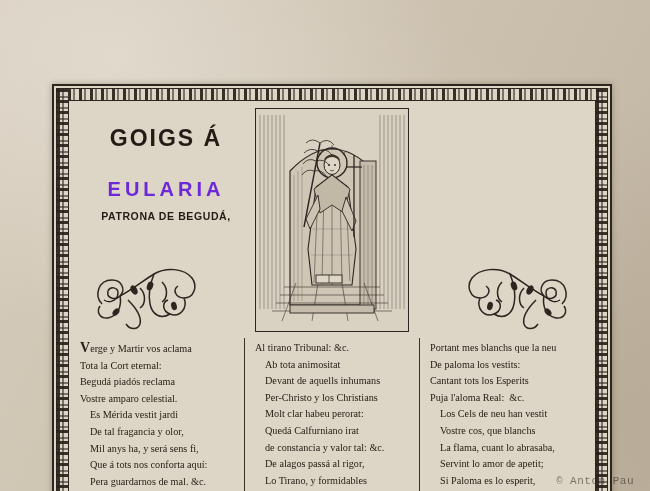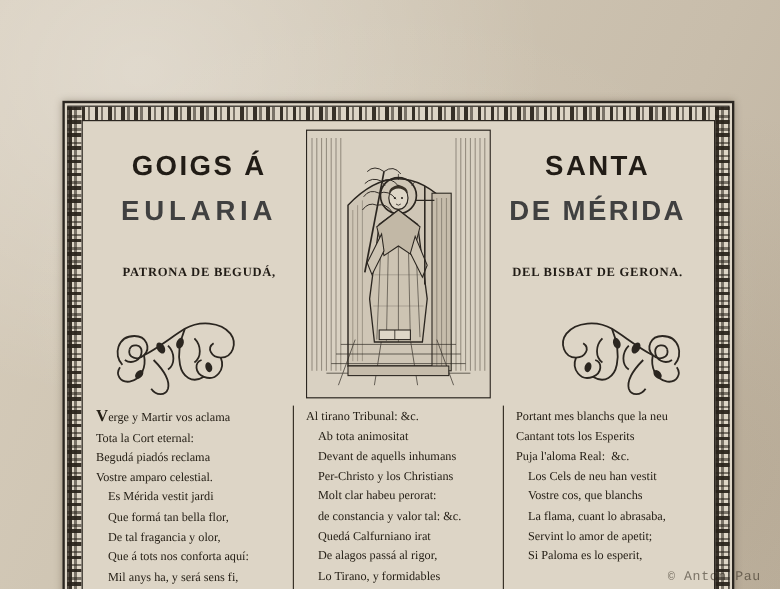--- a/index.html
+++ b/index.html
@@ -103,34 +103,34 @@
     font-family: "Liberation Sans", sans-serif;
     font-weight: bold;
     font-size: 23px;
     letter-spacing: 2px;
     color: #211c16;
     line-height: 1.25;
   }
   .t-line2 {
     font-family: "Liberation Sans", sans-serif;
     font-weight: bold;
-    font-size: 23px;
+    font-size: 20px;
     letter-spacing: 4px;
-    color: #404040;
-    margin-top: 8px;
+    color: #6d28d9;
+    margin-top: 24px;
     line-height: 1.25;
   }
   .t-line2.right { letter-spacing: 2px; }
   .t-sub {
-    font-family: Liberation Serif, serif;
+    font-family: Liberation Sans, sans-serif;
     font-weight: bold;
     font-size: 10.5px;
     letter-spacing: 0.6px;
     color: #211c16;
-    margin-top: 32px;
+    margin-top: 8px;
   }
 
   
   .woodcut {
     position: absolute;
     left: 50%;
     transform: translateX(-50%);
     top: 6px;
     width: 152px;
     height: 222px;
@@ -205,25 +205,20 @@
     <div class="content">
 
       <div class="header">
 
         <div class="title-left">
           <div class="t-line1">GOIGS Á</div>
           <div class="t-line2">EULARIA</div>
           <div class="t-sub">PATRONA DE BEGUDÁ,</div>
         </div>
 
-        <div class="title-right">
-          <div class="t-line1">SANTA</div>
-          <div class="t-line2 right">DE MÉRIDA</div>
-          <div class="t-sub">DEL BISBAT DE GERONA.</div>
-        </div>
 
         <div class="woodcut">
           <svg width="152" height="222" viewBox="0 0 152 222" xmlns="http://www.w3.org/2000/svg">
             <rect x="0" y="0" width="152" height="222" fill="#d9d1c2"></rect>
 
             <g stroke="#3a3228" stroke-width="0.7" opacity="0.55">
               <line x1="4" y1="6" x2="4" y2="200"></line>
               <line x1="8" y1="6" x2="8" y2="200"></line>
               <line x1="12" y1="6" x2="12" y2="200"></line>
               <line x1="16" y1="6" x2="16" y2="200"></line>
@@ -370,49 +365,49 @@
 
         <div class="col c1">
           <div class="stanza">
             <p><span class="dropcap">V</span><span>erge y Martir vos aclama</span></p>
             <p>Tota la Cort eternal:</p>
             <p>Begudá piadós reclama</p>
             <p>Vostre amparo celestial.</p>
           </div>
           <div class="stanza indent">
             <p>Es Mérida vestit jardi</p>
-            <p>Que formá tan bella flor,</p>
             <p>De tal fragancia y olor,</p>
+            <p>Mil anys ha, y será sens fi,</p>
             <p>Que á tots nos conforta aquí:</p>
-            <p>Mil anys ha, y será sens fi,</p>
             <p>Pera guardarnos de mal. &amp;c.</p>
           </div>
         </div>
 
         <div class="col c2">
           <div class="stanza">
             <p>Al tirano Tribunal: &amp;c.</p>
           </div>
           <div class="stanza indent">
             <p>Ab tota animositat</p>
             <p>Devant de aquells inhumans</p>
             <p>Per-Christo y los Christians</p>
             <p>Molt clar habeu perorat:</p>
+            <p>Quedá Calfurniano irat</p>
             <p>de constancia y valor tal: &amp;c.</p>
-            <p>Quedá Calfurniano irat</p>
           </div>
           <div class="stanza indent">
             <p>De alagos passá al rigor,</p>
             <p>Lo Tirano, y formidables</p>
           </div>
         </div>
 
         <div class="col c3">
           <div class="stanza">
             <p>Portant mes blanchs que la neu</p>
+            <p>De paloma los vestits:</p>
             <p>Cantant tots los Esperits</p>
             <p>Puja l'aloma Real:  &amp;c.</p>
           </div>
           <div class="stanza indent">
             <p>Los Cels de neu han vestit</p>
             <p>Vostre cos, que blanchs</p>
             <p>La flama, cuant lo abrasaba,</p>
             <p>Servint lo amor de apetit;</p>
             <p>Si Paloma es lo esperit,</p>
           </div>

